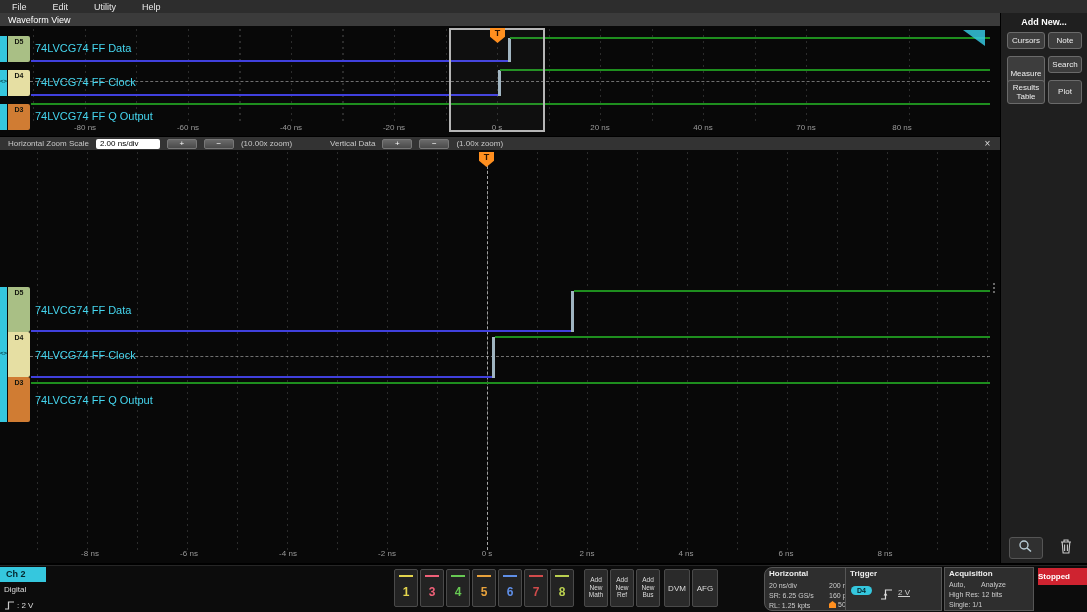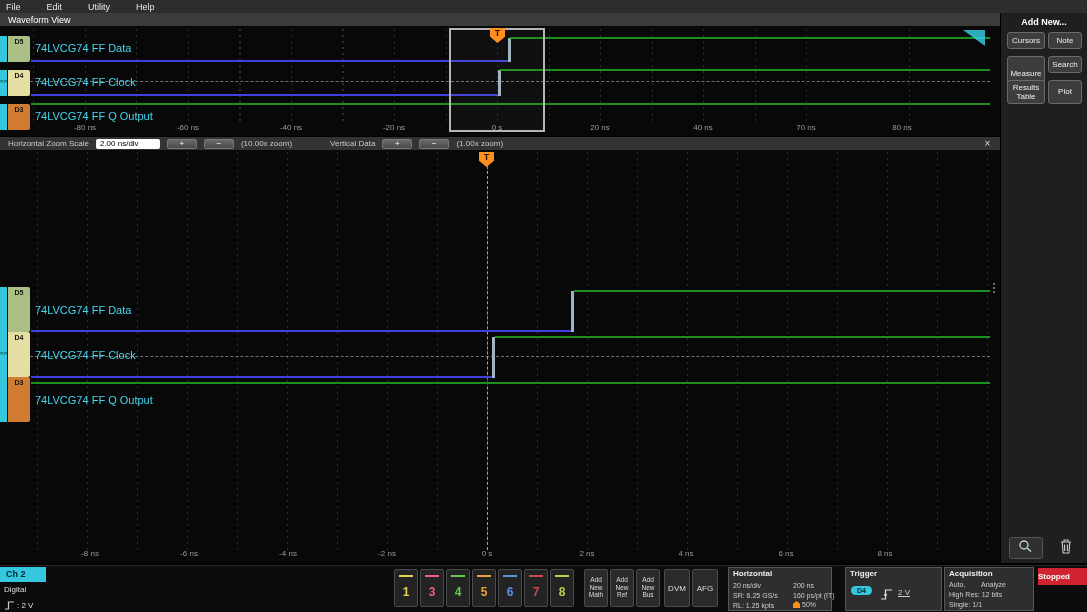--- a/index.html
+++ b/index.html
@@ -1,20 +1,20 @@
 <!DOCTYPE html>
 <html style="--accent: #35c7de; --label: #45d6ef; --wf_low: #4040dd; --wf_high: #1e8e1e; --edge: #9fb4c0; --trigger: #ff8f1f; --stopped: #cf2330;"><head>
 <meta charset="utf-8">
 <style>
   *{box-sizing:border-box;margin:0;padding:0;font-family:"Liberation Sans",sans-serif;}
   html,body{width:1087px;height:612px;background:#000;overflow:hidden;position:relative;}
   .abs{position:absolute;}
 
   
-  .menubar{left:0;top:0;width:1087px;height:13px;background:#2d2d2d;display:flex;align-items:center;padding-left:6px;gap:26px;}
+  .menubar{left:0;top:0;width:1087px;height:13px;background:#2d2d2d;display:flex;align-items:center;padding-left:12px;gap:26px;}
   .menubar span{font-size:9px;color:#e8e8e8;cursor:default;}
 
   .viewbar{left:0;top:13px;width:1000px;height:13px;background:#3b3b3b;display:flex;align-items:center;padding-left:8px;}
   .viewbar span{font-size:9px;color:#fff;}
 
   
   .plot{background:#080808;overflow:hidden;}
   .gridlayer{position:absolute;
     -webkit-mask-image:repeating-linear-gradient(to bottom,#000 0 2px,transparent 2px 6px);
     mask-image:repeating-linear-gradient(to bottom,#000 0 2px,transparent 2px 6px);}
@@ -268,21 +268,21 @@
     <div class="addbtn">
       <span>Add</span>
         <span>New</span>
         <span>Bus</span>
     </div>
   </div>
 
   <div class="sqbtn" style="left:664px;">DVM</div>
   <div class="sqbtn" style="left:692px;">AFG</div>
 
-  <div class="panel" style="left:728px;width:104px;">
+  <div class="panel" style="left:764px;width:113px;border-radius:8px;">
     <div class="ptitle">Horizontal</div>
     <div class="bt7" style="left:4px;top:14px;">20 ns/div</div>
     <div class="bt7" style="left:64px;top:14px;">200 ns</div>
     <div class="bt7" style="left:4px;top:24px;">SR: 6.25 GS/s</div>
     <div class="bt7" style="left:64px;top:24px;">160 ps/pt (IT)</div>
     <div class="bt7" style="left:4px;top:34px;">RL: 1.25 kpts</div>
     <div class="bt7" style="left:64px;top:33px;"><span class="posicon"></span><span>50%</span></div>
   </div>
 
   <div class="panel" style="left:845px;width:97px;">

